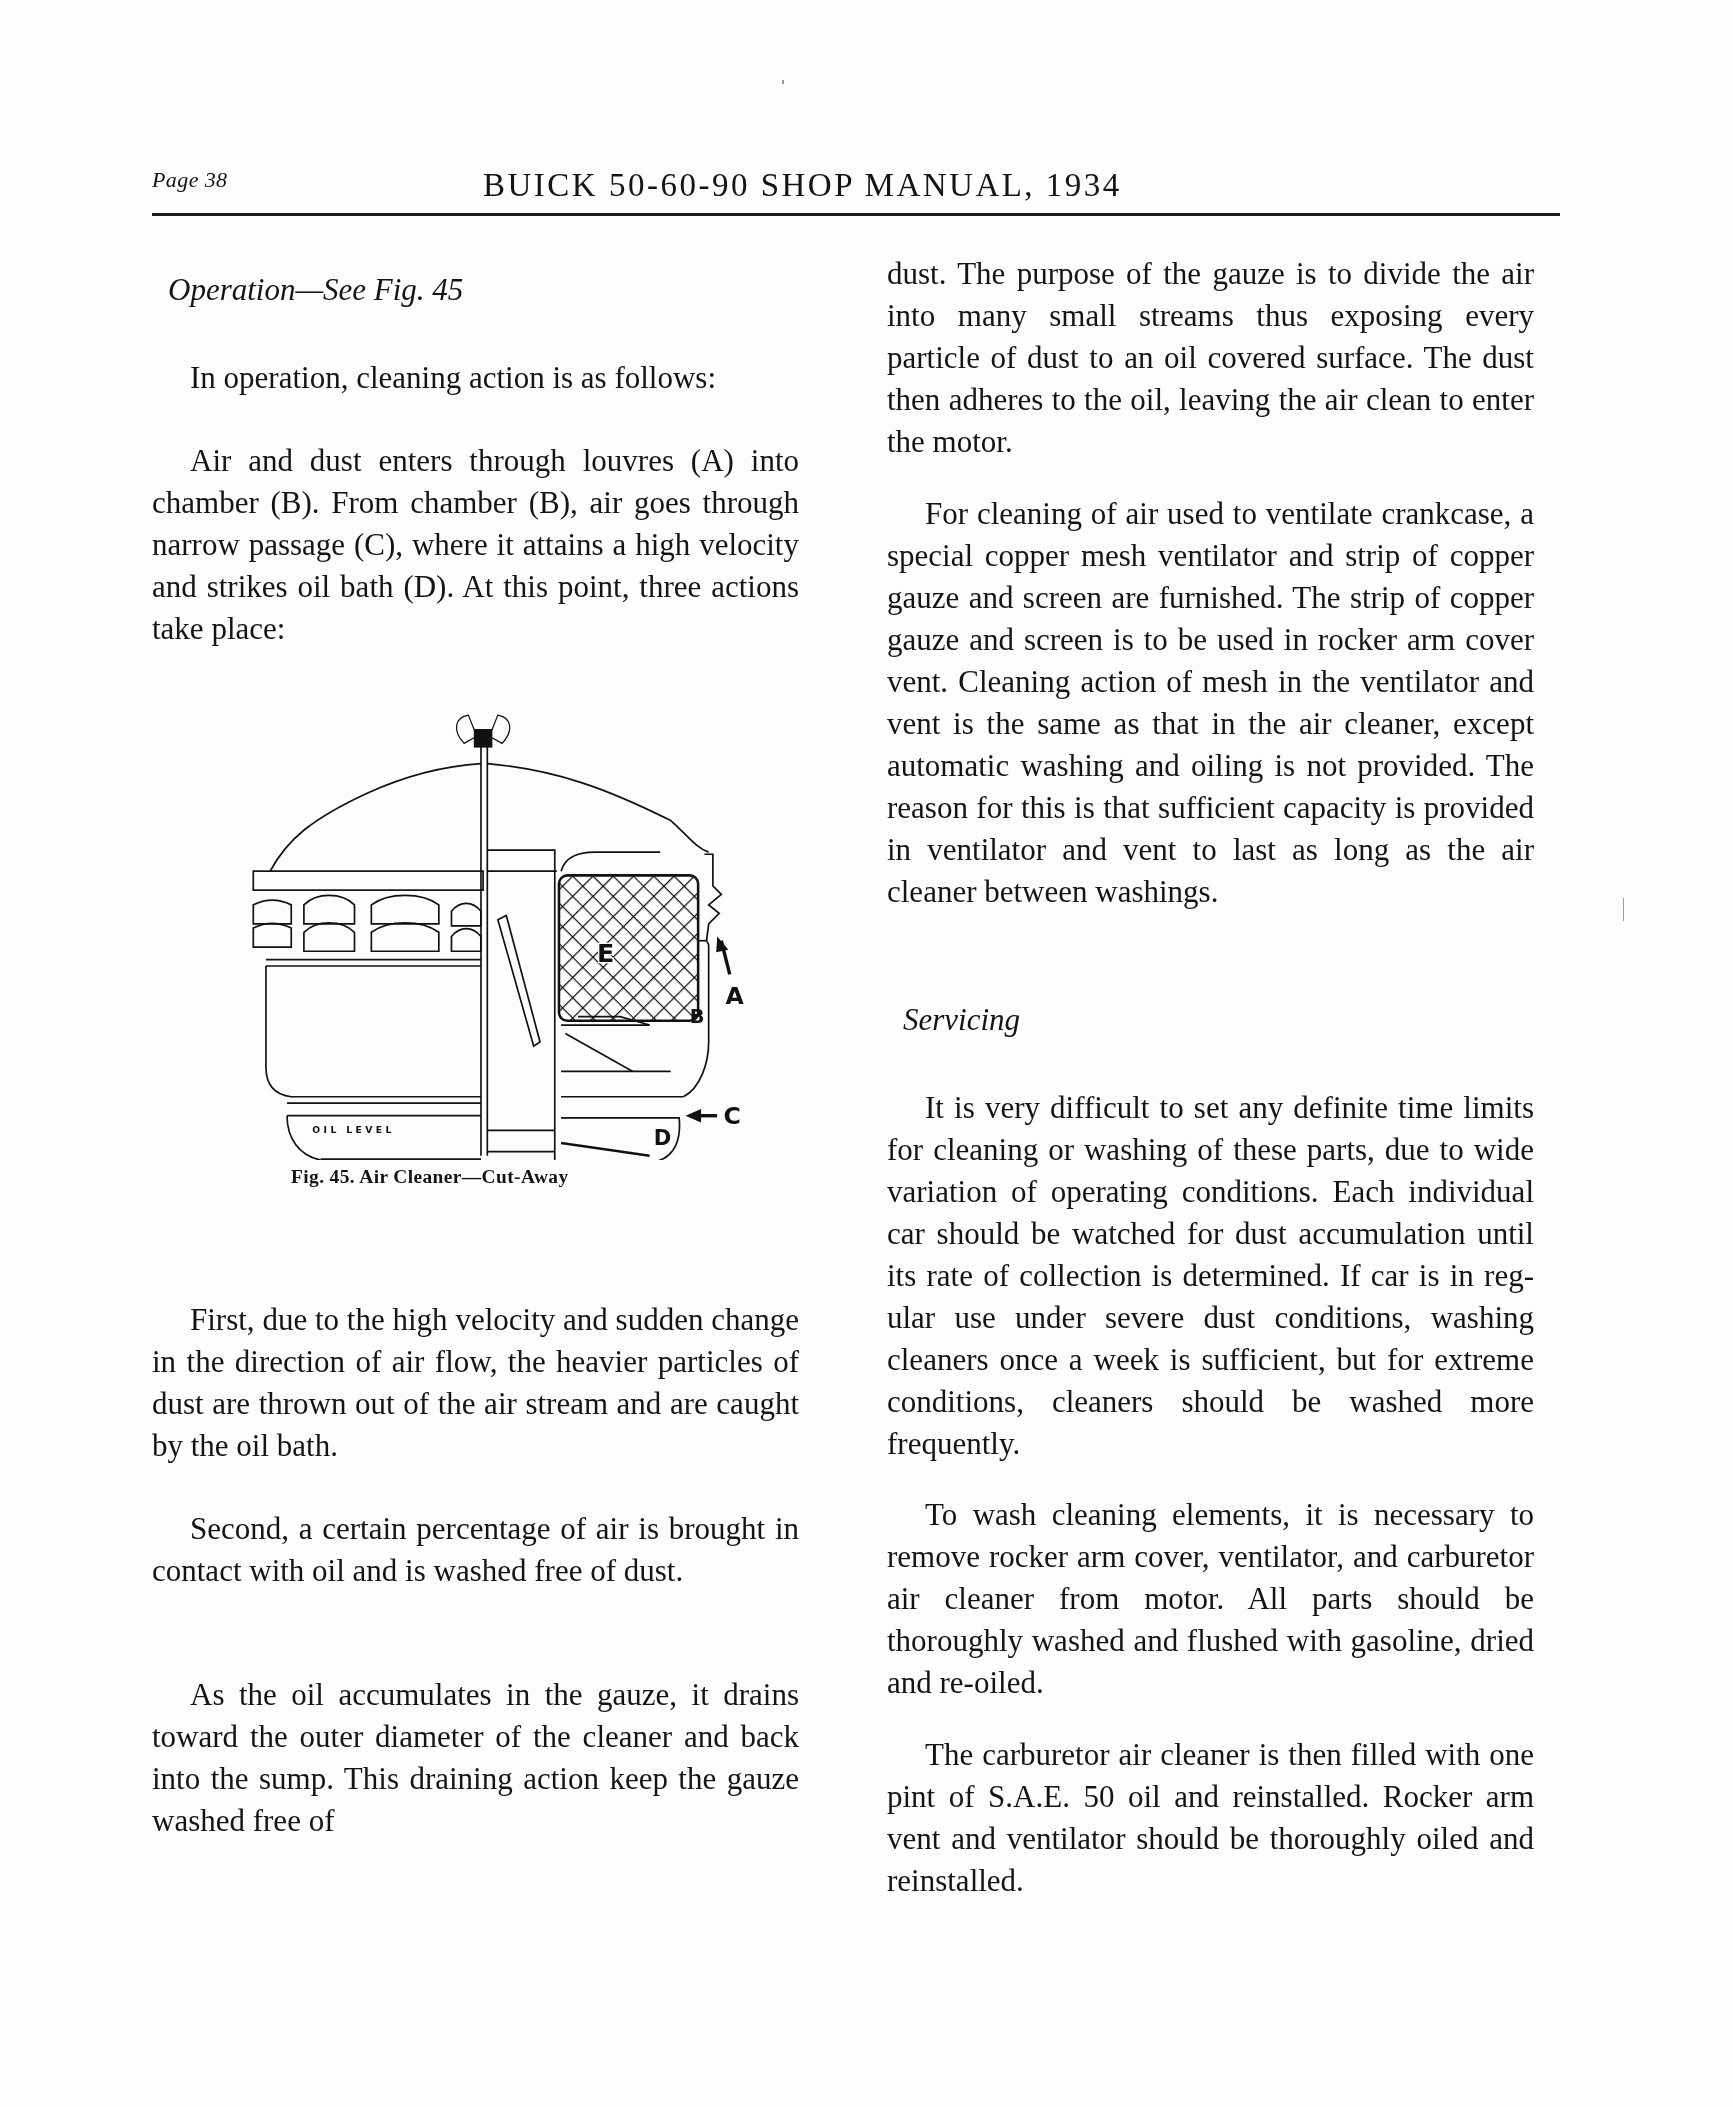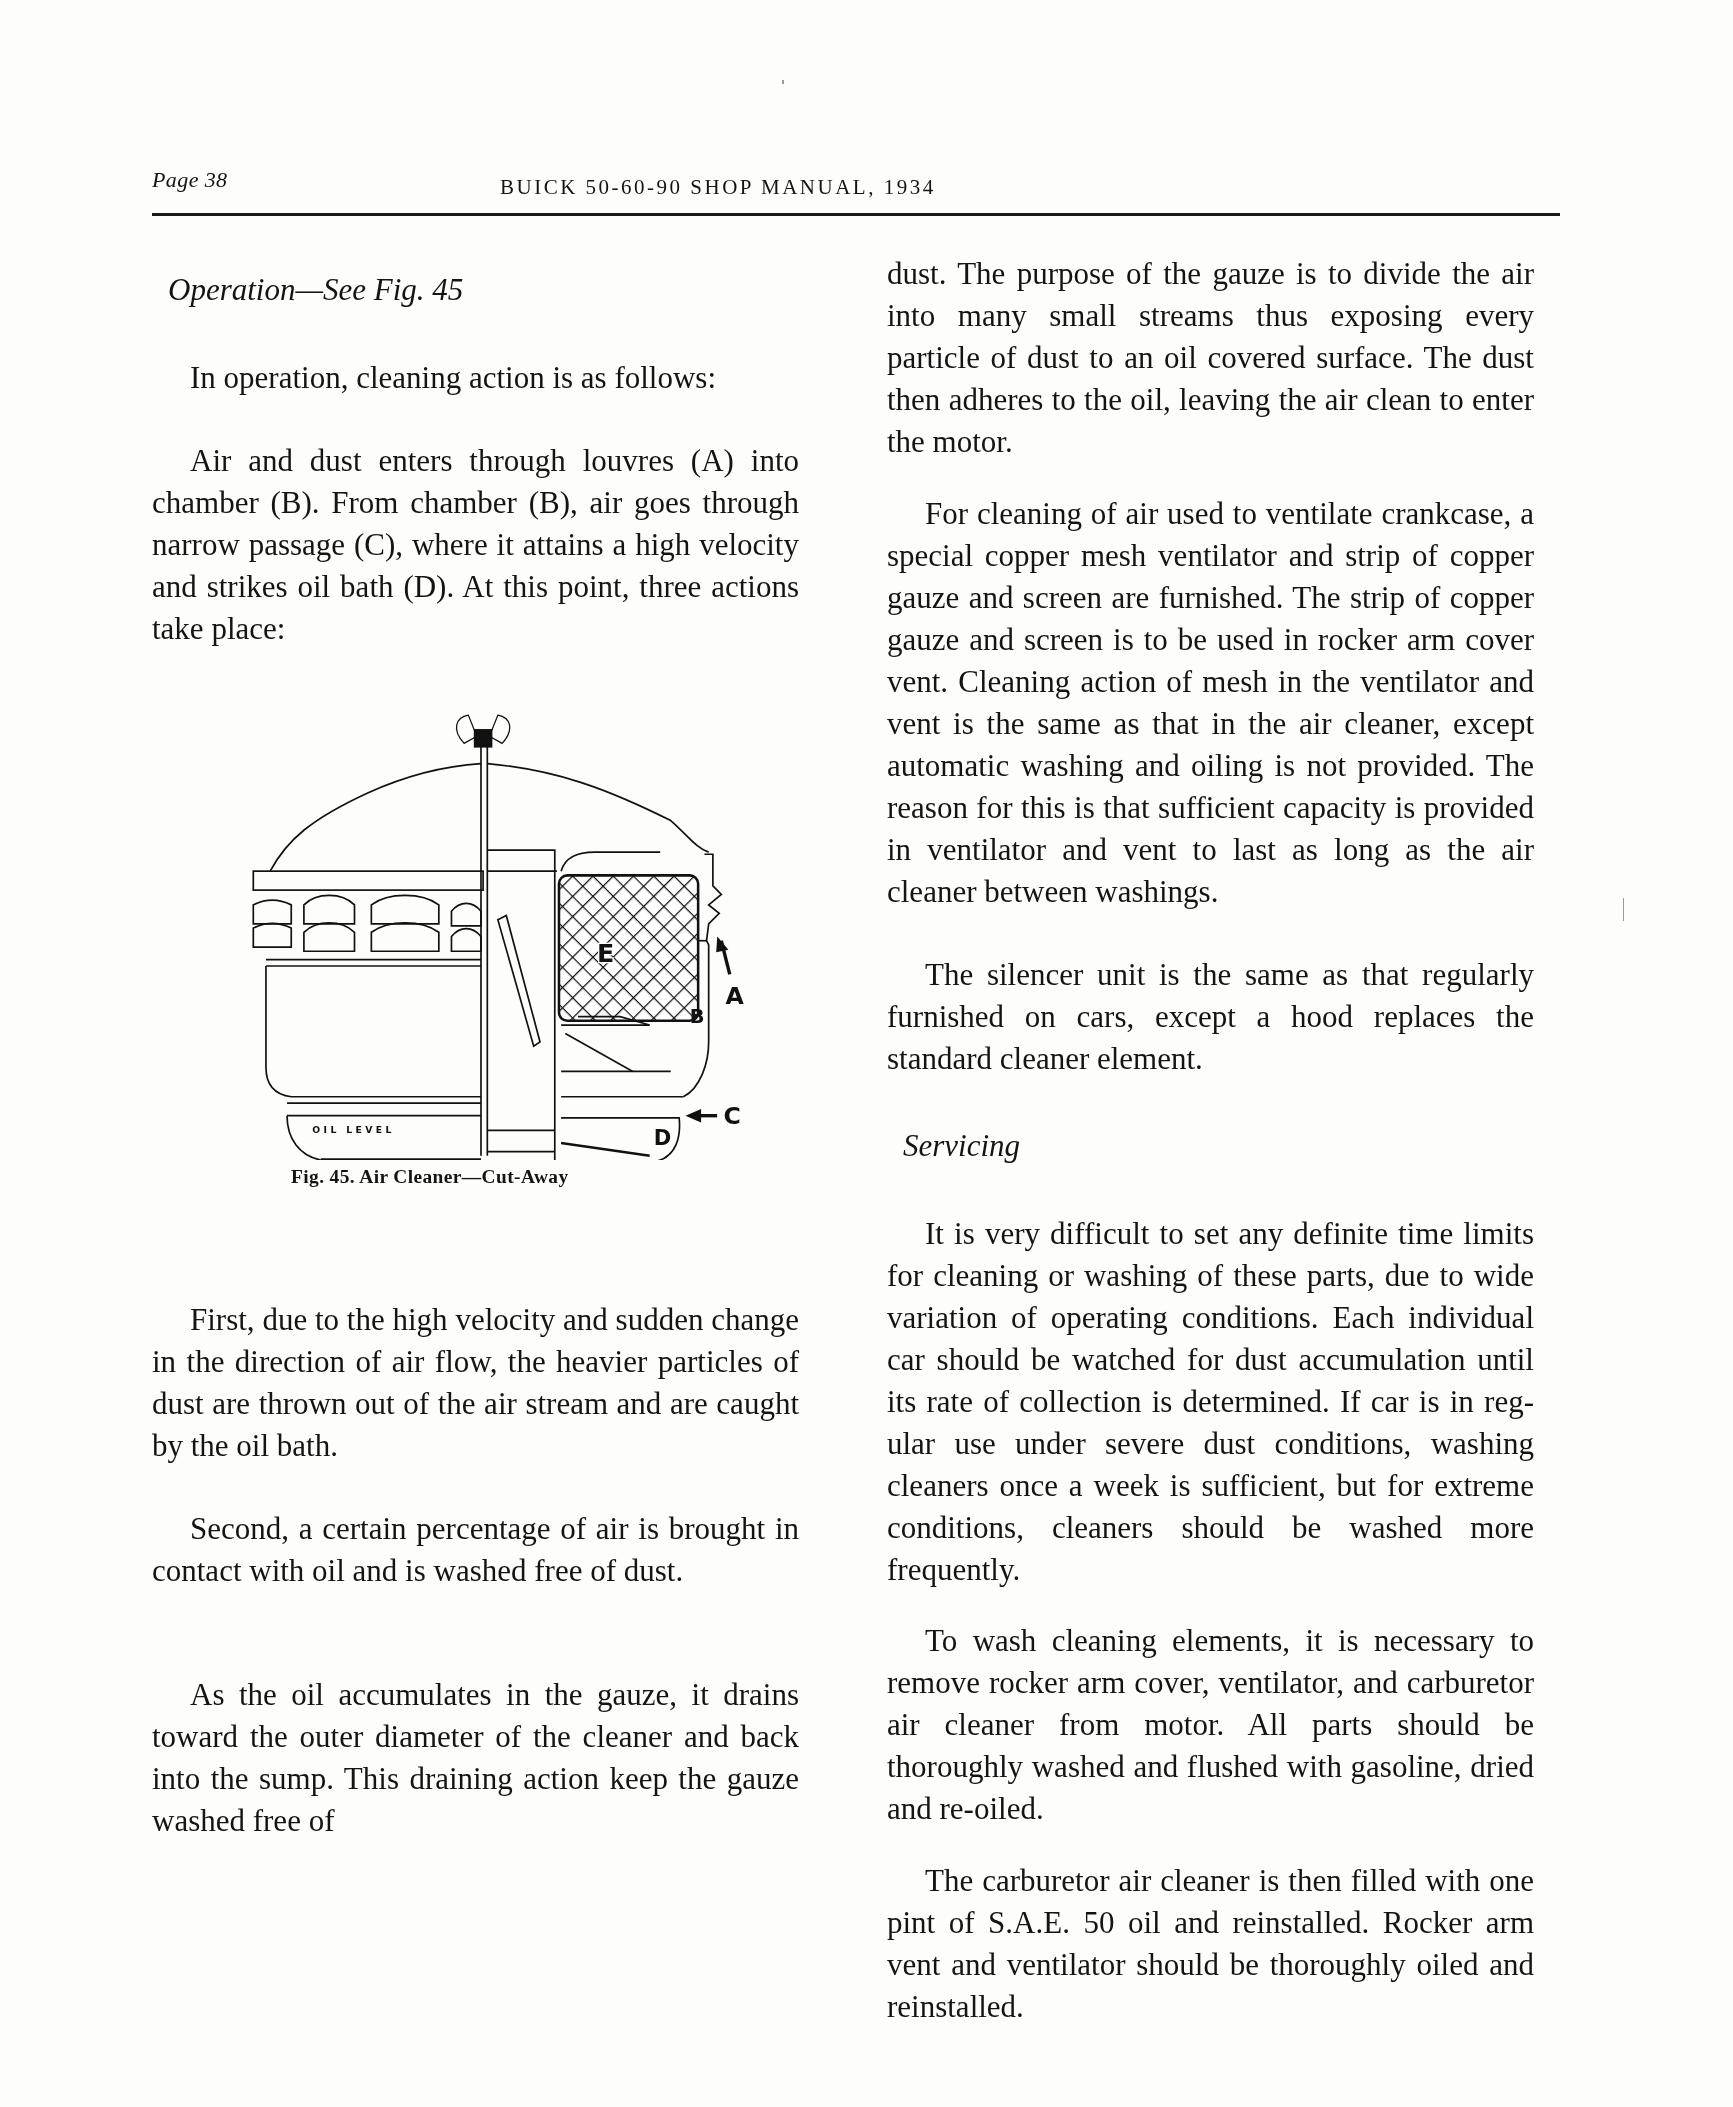--- a/index.html
+++ b/index.html
@@ -3,21 +3,21 @@
 <meta charset="utf-8">
 <style>
   html, body { margin: 0; padding: 0; background: #ffffff; }
   body { width: 1734px; height: 2269px; position: relative; overflow: hidden;
          font-family: "Liberation Serif", "DejaVu Serif", serif; color: #141414; }
   .page { position: absolute; left: 0; top: 0; width: 1734px; height: 2269px; background: #fdfdfc; }
 
   
   .header { position: absolute; left: 152px; top: 167px; width: 1404px; height: 42px; }
   .page-no { position: absolute; left: 0; top: 0; font-style: italic; font-size: 22px; letter-spacing: 0.4px; }
-  .running-title { position: absolute; left: 348px; top: 0; font-size: 21px; letter-spacing: 2.5px; margin-top: 8px; }
+  .running-title { position: absolute; left: 331px; top: 0; font-size: 33px; letter-spacing: 2.5px; }
   .header-rule { position: absolute; left: 152px; top: 213px; width: 1408px; height: 2.5px; background: #1a1a1a; }
 
   
   .col { position: absolute; top: 253px; width: 647px; font-size: 31px; line-height: 42px; }
   .col-left { left: 152px; }
   .col-right { left: 887px; }
   .col p { margin: 0; text-align: justify; text-indent: 38px; hyphens: manual; }
   .col h3 { margin: 16px; font-weight: normal; font-style: italic; font-size: 31px; line-height: 42px; }
   .gap-sm { height: 29.5px; }
   .gap-md { height: 41px; }
@@ -138,21 +138,20 @@
       </g>
     </svg>
   </div>
   <div class="caption">Fig. 45. Air Cleaner—Cut-Away</div>
 
   <div class="col col-right">
     <p style="text-indent:0">dust. The purpose of the gauze is to divide the air into many small streams thus ex­posing every particle of dust to an oil cov­ered surface. The dust then adheres to the oil, leaving the air clean to enter the motor.</p>
     <div class="gap-sm"></div>
     <p>For cleaning of air used to ventilate crankcase, a special copper mesh ventilator and strip of copper gauze and screen are furnished. The strip of copper gauze and screen is to be used in rocker arm cover vent. Cleaning action of mesh in the ventilator and vent is the same as that in the air clean­er, except automatic washing and oiling is not provided. The reason for this is that sufficient capacity is provided in ventilator and vent to last as long as the air cleaner between washings.</p>
     <div class="gap-md"></div>
-    <p>The silencer unit is the same as that reg­ularly furnished on cars, except a hood replaces the standard cleaner element.</p>
     <div class="gap-sm"></div>
     <h3>Servicing</h3>
     <div class="gap-sm"></div>
     <p>It is very difficult to set any definite time limits for cleaning or washing of these parts, due to wide variation of operating conditions. Each individual car should be watched for dust accumulation until its rate of collection is determined. If car is in reg­ular use under severe dust conditions, wash­ing cleaners once a week is sufficient, but for extreme conditions, cleaners should be washed more frequently.</p>
     <div class="gap-sm"></div>
     <p>To wash cleaning elements, it is neces­sary to remove rocker arm cover, ventilator, and carburetor air cleaner from motor. All parts should be thoroughly washed and flushed with gasoline, dried and re-oiled.</p>
     <div class="gap-sm"></div>
     <p>The carburetor air cleaner is then filled with one pint of S.A.E. 50 oil and rein­stalled. Rocker arm vent and ventilator should be thoroughly oiled and reinstalled.</p>
   </div>
 

